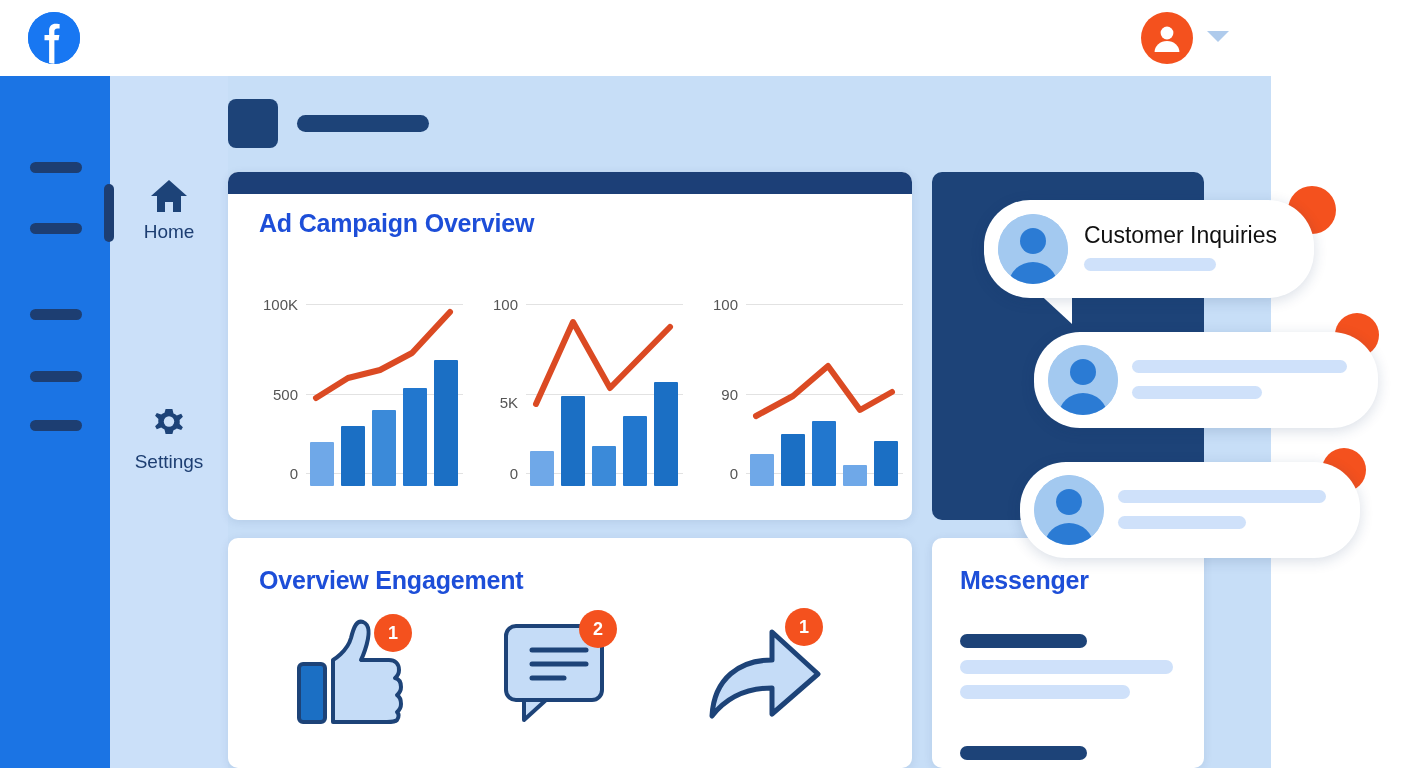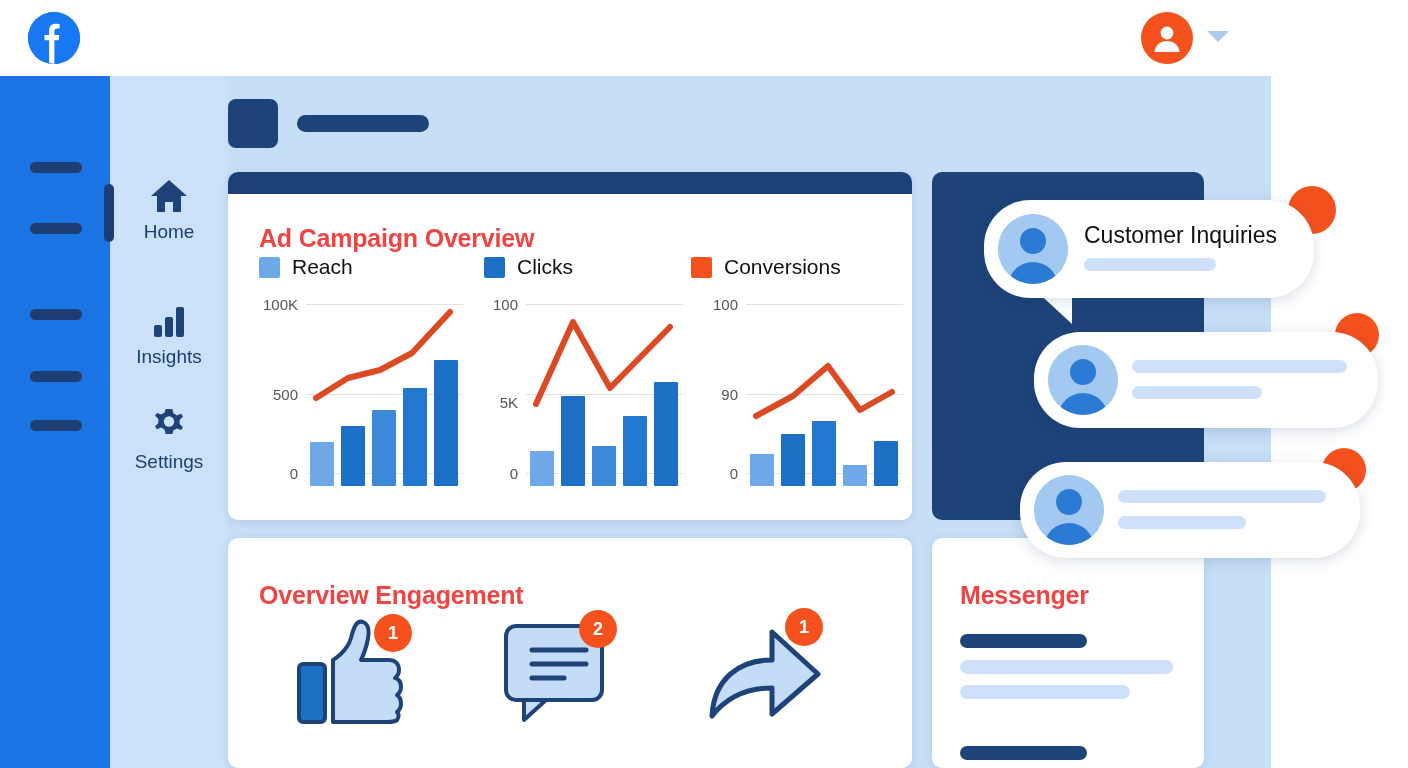--- a/index.html
+++ b/index.html
@@ -82,22 +82,22 @@
   
   .card {
     position: absolute; background: #ffffff; border-radius: 10px;
     box-shadow: 0 2px 10px rgba(20,50,100,0.10);
   }
   .card-topbar {
     position: absolute; left: 0; top: 0; width: 100%; height: 22px;
     background: #1C3F77; border-radius: 10px 10px 0 0;
   }
   .card-title {
-    font-size: 25px; font-weight: bold; color: #ef4444;
-    font-family: "Liberation Sans", sans-serif; letter-spacing: -0.2px; margin-top: 15px;
+    font-size: 25px; font-weight: bold; color: #1d4ed8;
+    font-family: "Liberation Sans", sans-serif; letter-spacing: -0.2px;
   }
 
   
   #ad-card { left: 228px; top: 172px; width: 684px; height: 348px; z-index: 18; }
   #ad-card .card-title { position: absolute; left: 31px; top: 37px; }
 
   .legend { position: absolute; left: 31px; top: 83px; width: 620px; height: 26px; }
   .legend-item { position: absolute; display: flex; align-items: center; gap: 12px; }
   .legend-sw { width: 21px; height: 21px; border-radius: 2px; }
   .legend-lb { font-size: 21px; color: #111; }
@@ -165,30 +165,20 @@
 
   <div class="navcol">
     <div class="nav-item" style="top:102px">
       <span>
         <svg width="40" height="36" viewBox="0 0 40 36">
             <path d="M20 2 L38 18 L32 18 L32 34 L24 34 L24 24 L16 24 L16 34 L8 34 L8 18 L2 18 Z" fill="#1D4378"></path>
           </svg>
       </span>
       <span class="nav-label">Home</span>
     </div>
-    <div class="nav-item" style="top:227px">
-      <span>
-        <svg width="40" height="36" viewBox="0 0 40 36">
-          <rect x="5" y="22" width="8" height="12" rx="2" fill="#1D4378"></rect>
-          <rect x="16" y="14" width="8" height="20" rx="2" fill="#1D4378"></rect>
-          <rect x="27" y="4" width="8" height="30" rx="2" fill="#1D4378"></rect>
-        </svg>
-      </span>
-      <span class="nav-label">Insights</span>
-    </div>
     <div class="nav-item" style="top:330px">
       <span>
         <svg width="40" height="38" viewBox="0 0 40 38">
           <path fill="#1D4378" d="M20 3 l3.4 0 1.1 4.6 a13 13 0 0 1 3.3 1.9 l4.4-1.7 1.7 2.9 -3.3 3.3 a13 13 0 0 1 0 3.9 l3.3 3.3 -1.7 2.9 -4.4-1.7 a13 13 0 0 1-3.3 1.9 L23.4 28 l-3.4 0 -3.4 0 -1.1-4.6 a13 13 0 0 1-3.3-1.9 l-4.4 1.7 -1.7-2.9 3.3-3.3 a13 13 0 0 1 0-3.9 L6.1 9.8 7.8 6.9 12.2 8.6 a13 13 0 0 1 3.3-1.9 L16.6 3 Z"></path>
           <circle cx="20" cy="15.5" r="5.2" fill="#CBE0F9"></circle>
         </svg>
       </span>
       <span class="nav-label">Settings</span>
     </div>
   </div>
@@ -202,34 +192,20 @@
   </div>
   <div class="rail-tab"></div>
 
   <div class="hdr-square"></div>
   <div class="hdr-pill"></div>
 
   <div class="card" id="ad-card">
     <div class="card-topbar"></div>
     <div class="card-title">Ad Campaign Overview</div>
 
-    <div class="legend">
-      <div class="legend-item" style="left:0px">
-        <span class="legend-sw" style="background:#6FA8E8"></span>
-        <span class="legend-lb">Reach</span>
-      </div>
-      <div class="legend-item" style="left:225px">
-        <span class="legend-sw" style="background:#1B6FC4"></span>
-        <span class="legend-lb">Clicks</span>
-      </div>
-      <div class="legend-item" style="left:432px">
-        <span class="legend-sw" style="background:#F4511E"></span>
-        <span class="legend-lb">Conversions</span>
-      </div>
-    </div>
 
     <div class="charts">
 
       <div class="mini" style="left:0px">
         <div class="ylab" style="top:-4px">100K</div>
         <div class="gridline" style="top:4px"></div>
         <div class="ylab" style="top:86px">500</div>
         <div class="gridline" style="top:94px"></div>
         <div class="ylab" style="top:165px">0</div>
         <div class="gridline" style="top:173px"></div>

